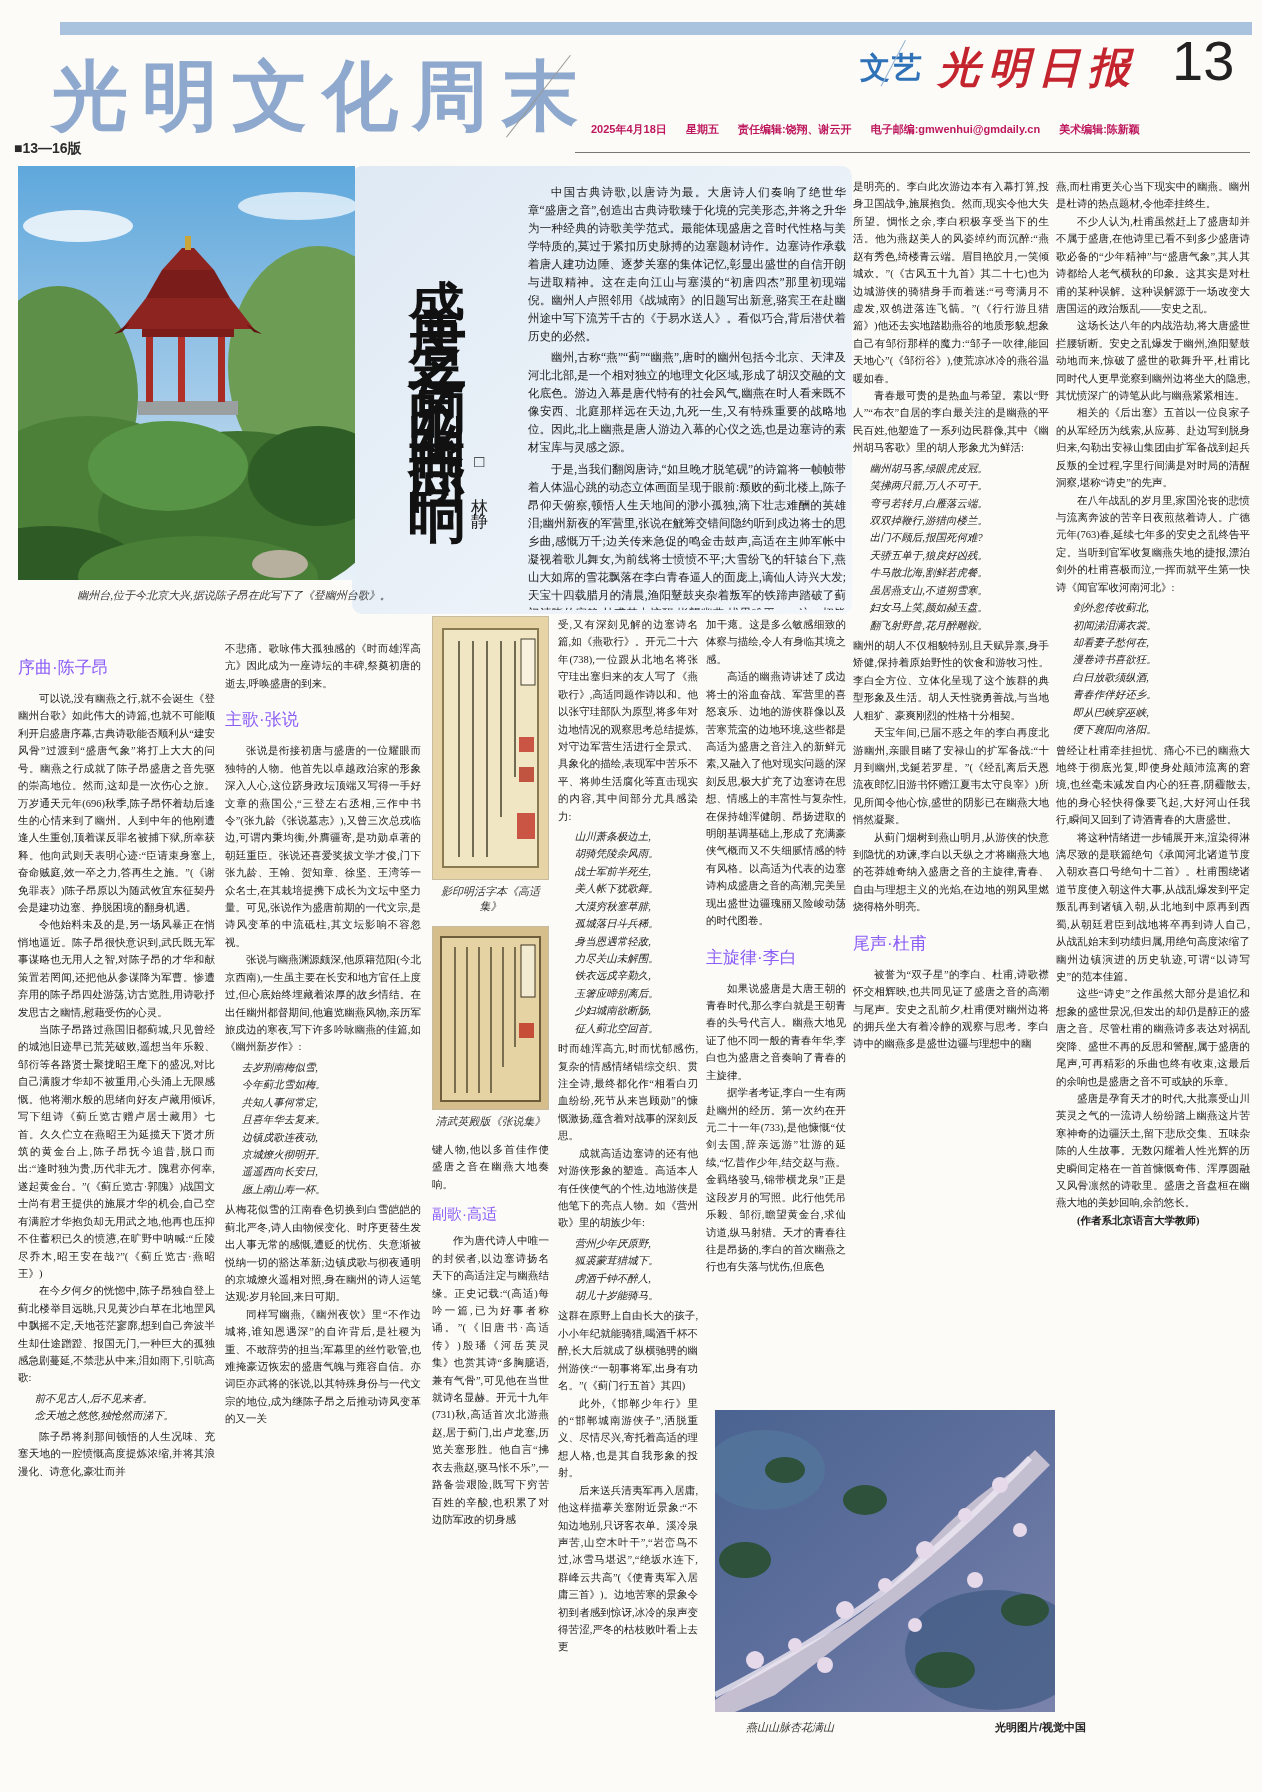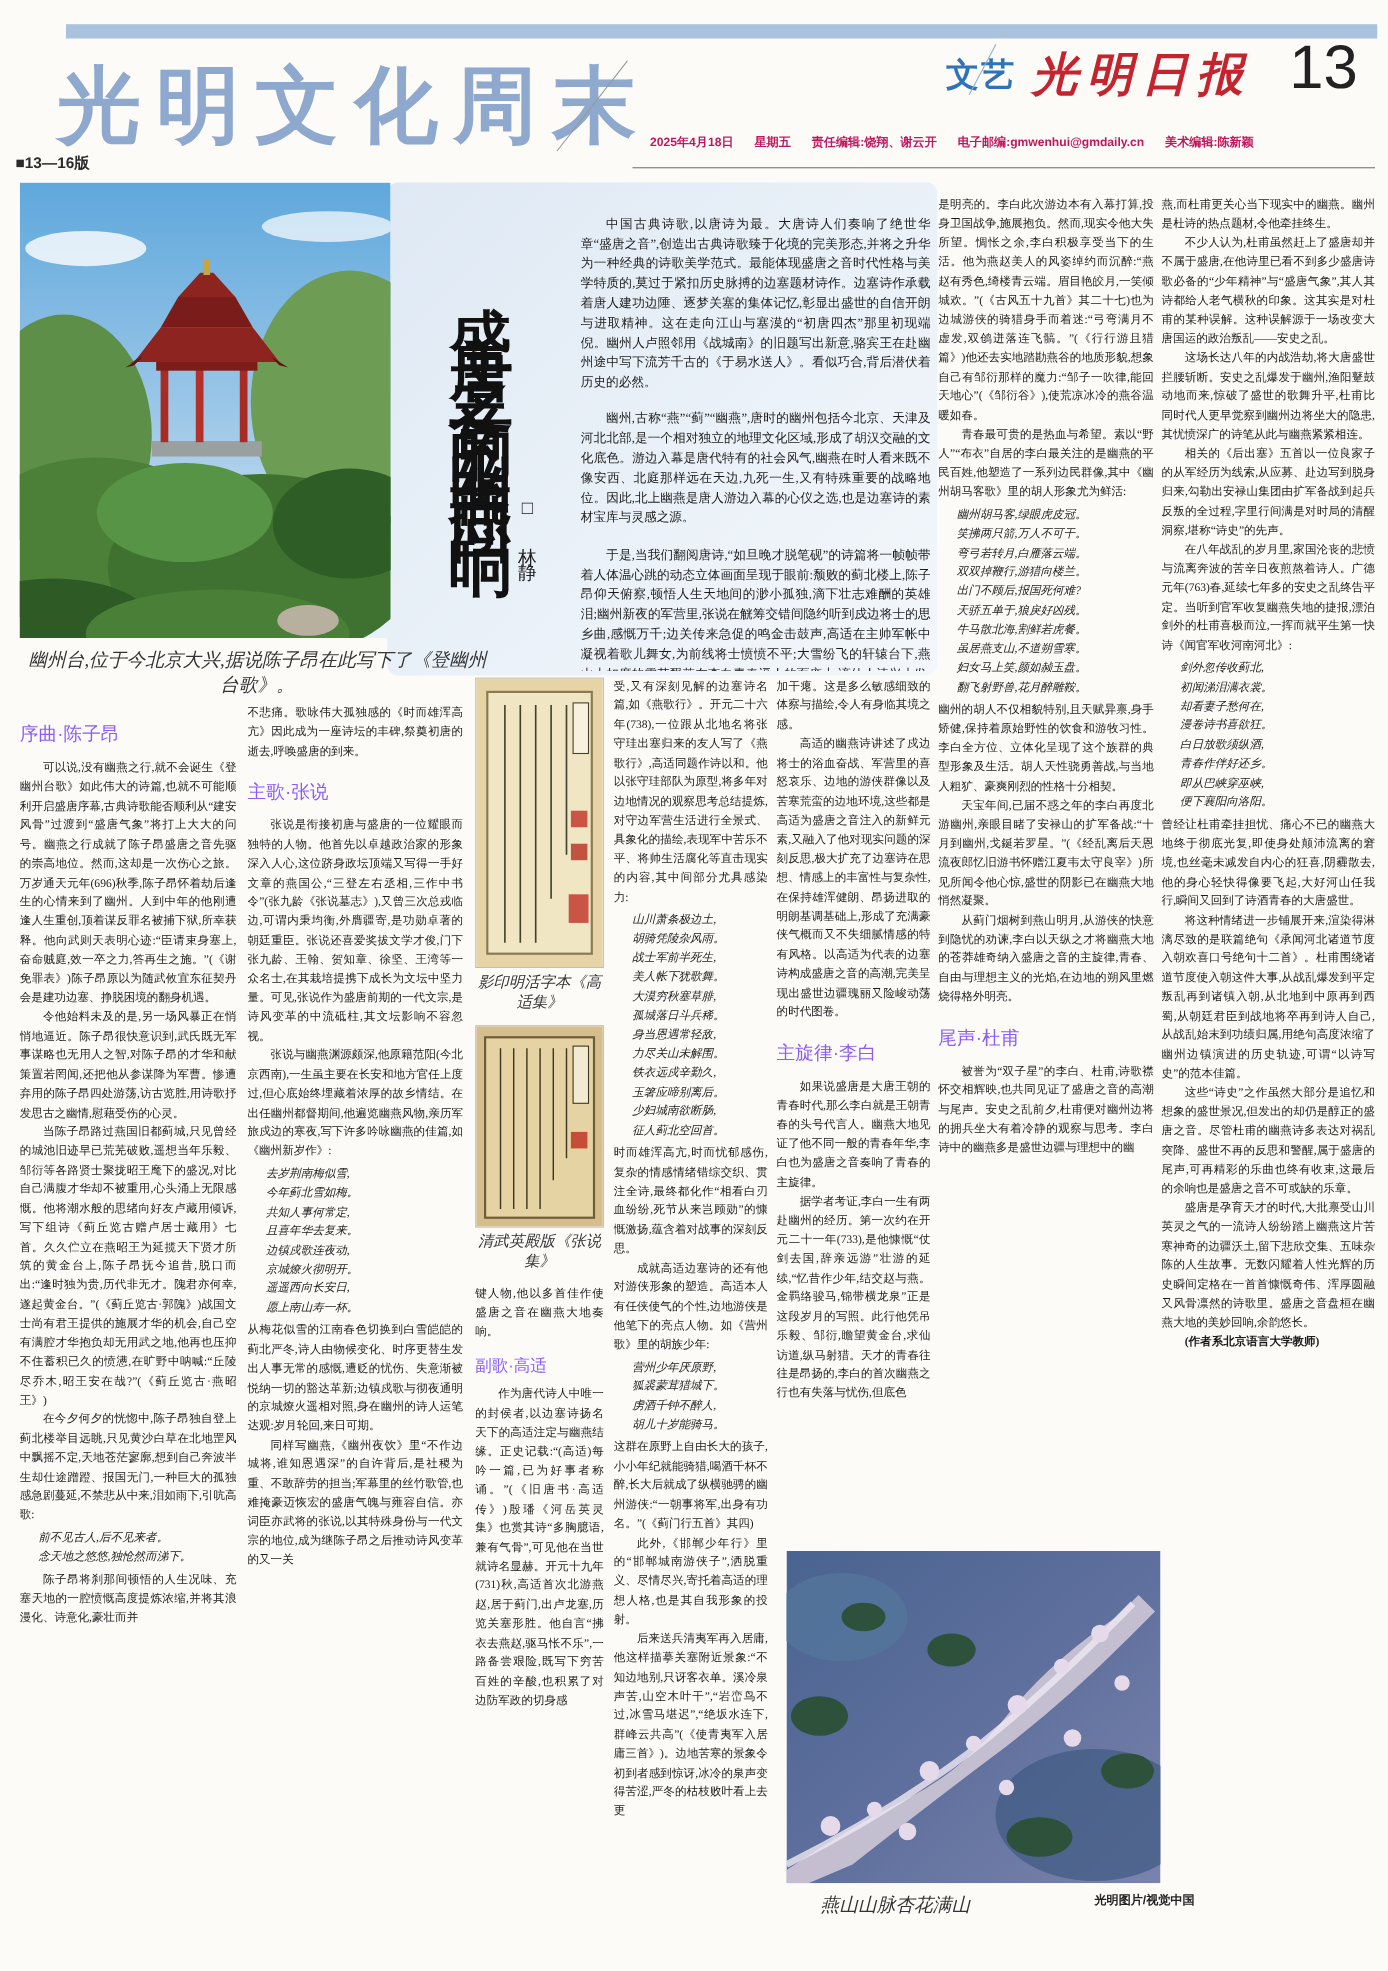--- a/index.html
+++ b/index.html
@@ -13,42 +13,42 @@
   .brand{left:938px;top:40px;font-family:"Liberation Serif",serif;font-weight:900;font-style:italic;font-size:42px;color:#c4242e;letter-spacing:8px;}
   .pagenum{left:1172px;top:28px;font-family:"Liberation Sans",sans-serif;font-size:56px;color:#222;}
   .dateline{left:575px;top:122px;width:675px;font-family:"Liberation Sans",sans-serif;font-size:11px;font-weight:bold;color:#be185d;}
   .dateline span{margin-left:16px;}
   .hrule{left:575px;top:152px;width:675px;height:1px;background:#777;}
   .slash-long{left:570px;top:55px;width:1px;height:104px;background:#999;transform:rotate(38deg);transform-origin:top left;}
   .slash-short{left:905px;top:40px;width:1px;height:52px;background:#8fb0d0;transform:rotate(28deg);transform-origin:top left;}
   
   .wash{left:352px;top:166px;width:500px;height:448px;background:linear-gradient(135deg,#dfe9f4 0%,#eaf1f8 55%,#f3f7fb 100%);border-radius:10px;}
   .photo1{left:18px;top:166px;width:337px;height:414px;}
-  .caption{font-style:italic;font-size:17px;color:#333;}
+  .caption{font-style:italic;font-size:11px;color:#333;}
   .cap1{left:18px;top:588px;width:432px;text-align:center;}
   .main-title{left:398px;top:232px;height:800px;writing-mode:vertical-rl;font-family:"Liberation Serif",serif;font-weight:bold;font-size:58px;letter-spacing:26px;color:#111;}
   .byline{left:468px;top:452px;writing-mode:vertical-rl;font-size:17px;letter-spacing:14px;color:#222;}
   .lede{left:528px;top:180px;width:318px;height:430px;overflow:hidden;font-size:11.5px;line-height:1.56;text-align:justify;}
-  .lede p{margin:16px 0 2px 0;text-indent:2em;}
+  .lede p{margin:4px 0 2px 0;text-indent:2em;}
   
   .col{overflow:hidden;}
   .bp{margin:0;font-size:10.5px;line-height:1.66;text-align:justify;text-indent:2em;}
   .ni{text-indent:0;}
   .sec-h{font-family:"Liberation Sans",sans-serif;font-weight:normal;font-size:17px;text-align:left;margin:16px 0 11px 0;color:#8b5cf6;}
   .poem{margin:3px 0 3px 1.6em;font-style:italic;font-size:10.5px;line-height:1.66;}
   .poem-line{white-space:nowrap;}
   .c1{left:18px;top:640px;width:197px;height:1142px;}
   .c2{left:225px;top:640px;width:196px;height:1142px;}
   .midwrap{left:432px;top:616px;width:266px;height:1170px;display:flex;gap:9px;}
   .mid-left{width:117px;flex:none;}
   .mid-right{width:140px;flex:none;overflow:hidden;}
   .mid-left .sec-h{font-size:15px;margin:12px 0 8px 0;}
   .book-fig{margin:0 0 12px 0;}
   .book-fig svg{display:block;border:1px solid #c8bc9e;}
-  .book-cap{font-style:italic;font-size:14px;color:#333;text-align:center;margin-top:4px;}
+  .book-cap{font-style:italic;font-size:11px;color:#333;text-align:center;margin-top:4px;}
   .c4{left:706px;top:616px;width:140px;height:792px;}
   .c5{left:853px;top:178px;width:196px;height:1224px;}
   .c6{left:1056px;top:178px;width:194px;height:1604px;}
   
   .photo2{left:715px;top:1410px;width:340px;height:302px;}
   .photo2-caps{left:715px;top:1720px;width:340px;display:flex;justify-content:space-between;margin-left:31px;}
   .credit{font-family:"Liberation Sans",sans-serif;font-weight:bold;font-size:11px;color:#222;}
   .author-note{font-weight:bold;}
 </style>
 </head>

